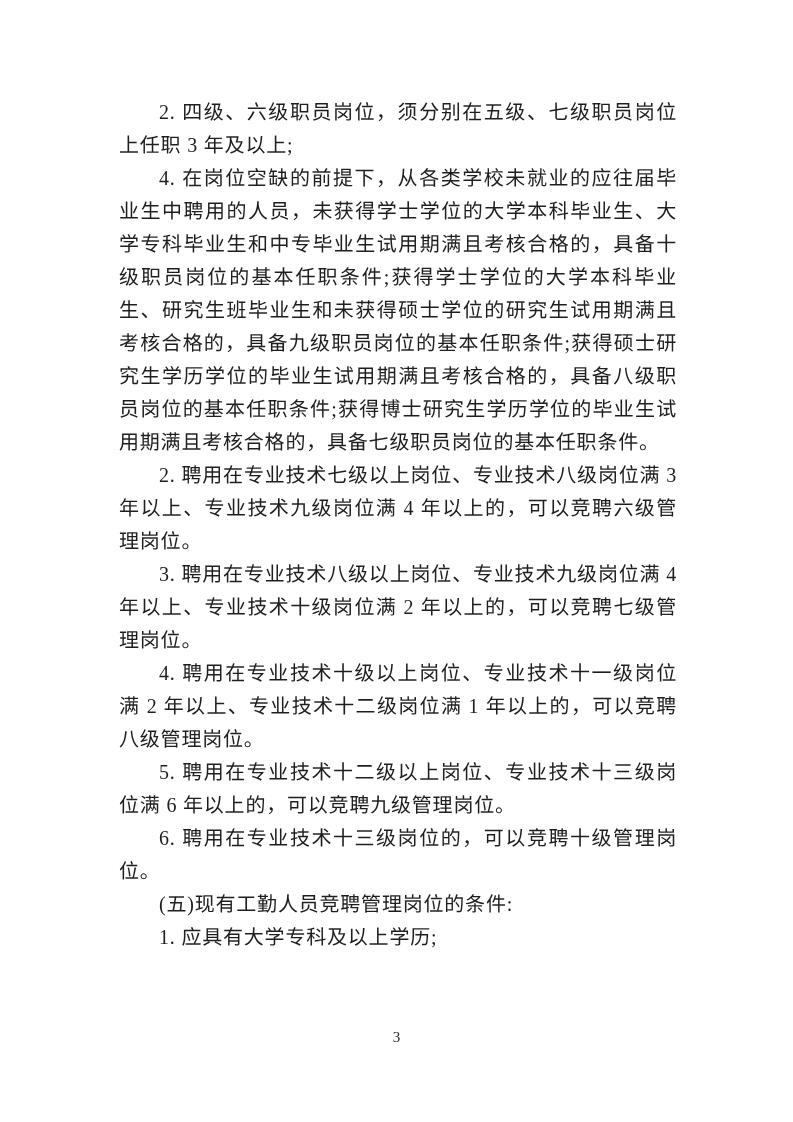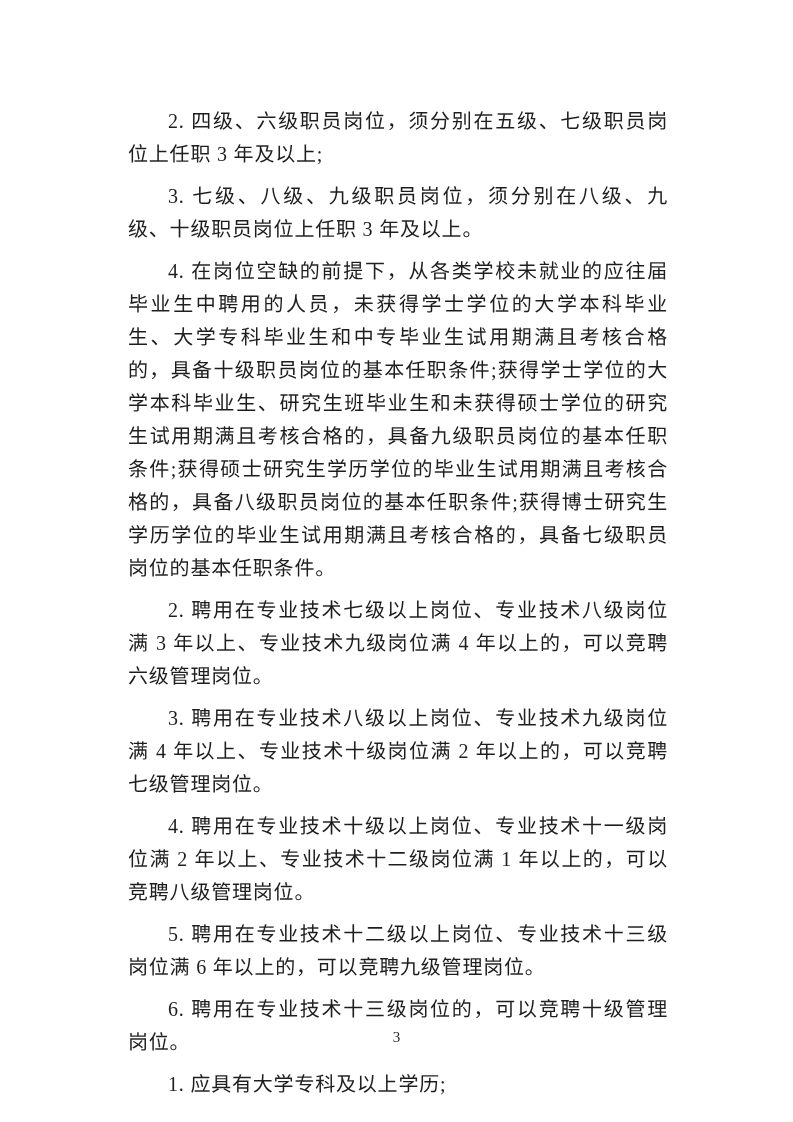--- a/index.html
+++ b/index.html
@@ -15,21 +15,21 @@
     overflow: hidden;
     font-family: "Liberation Serif", "DejaVu Serif", serif;
   }
   .content {
     position: absolute;
     left: 119px;
     top: 96px;
     width: 558px;
   }
   .content p {
-    margin: 9px;
+    margin: 0;
     padding: 0;
     font-size: 20px;
     line-height: 33px;
     letter-spacing: 0.8px;
     color: #1e1e1e;
     text-align: justify;
     text-justify: inter-ideograph;
     text-indent: 2em;
     word-break: break-all;
   }
@@ -45,25 +45,25 @@
     color: #2a2a2a;
     letter-spacing: 0;
   }
 </style>
 </head>
 <body>
 
 <div class="page">
   <div class="content">
     <p>2. 四级、六级职员岗位，须分别在五级、七级职员岗位上任职 3 年及以上;</p>
-    <p>3. 七级、八级、九级职员岗位，须分别在八级、九级、十级职员岗位上任职 3 年及以上。</p>
     <p>4. 在岗位空缺的前提下，从各类学校未就业的应往届毕业生中聘用的人员，未获得学士学位的大学本科毕业生、大学专科毕业生和中专毕业生试用期满且考核合格的，具备十级职员岗位的基本任职条件;获得学士学位的大学本科毕业生、研究生班毕业生和未获得硕士学位的研究生试用期满且考核合格的，具备九级职员岗位的基本任职条件;获得硕士研究生学历学位的毕业生试用期满且考核合格的，具备八级职员岗位的基本任职条件;获得博士研究生学历学位的毕业生试用期满且考核合格的，具备七级职员岗位的基本任职条件。</p>
     <p>2. 聘用在专业技术七级以上岗位、专业技术八级岗位满 3 年以上、专业技术九级岗位满 4 年以上的，可以竞聘六级管理岗位。</p>
     <p>3. 聘用在专业技术八级以上岗位、专业技术九级岗位满 4 年以上、专业技术十级岗位满 2 年以上的，可以竞聘七级管理岗位。</p>
     <p>4. 聘用在专业技术十级以上岗位、专业技术十一级岗位满 2 年以上、专业技术十二级岗位满 1 年以上的，可以竞聘八级管理岗位。</p>
     <p>5. 聘用在专业技术十二级以上岗位、专业技术十三级岗位满 6 年以上的，可以竞聘九级管理岗位。</p>
     <p>6. 聘用在专业技术十三级岗位的，可以竞聘十级管理岗位。</p>
+    <p>(五)现有工勤人员竞聘管理岗位的条件:</p>
     <p>1. 应具有大学专科及以上学历;</p>
   </div>
   <div class="page-footer">
     <span>3</span>
   </div>
 </div>
 
 </body></html>

